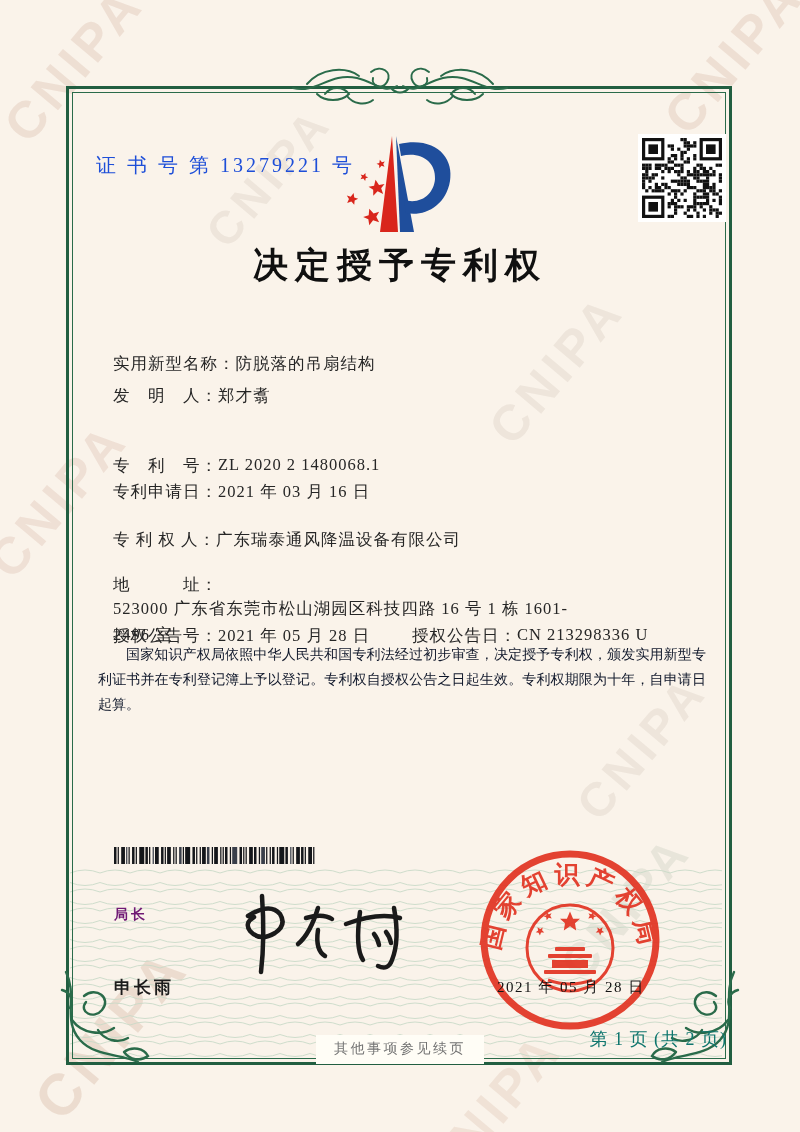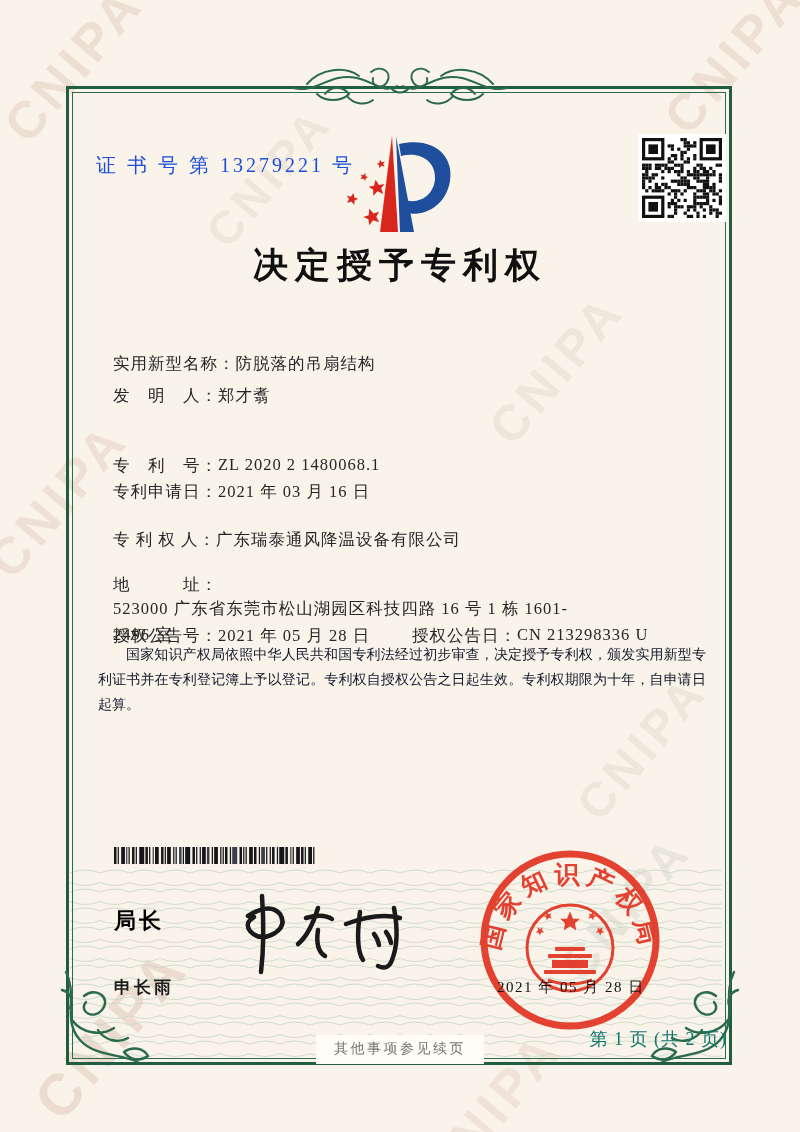--- a/index.html
+++ b/index.html
@@ -19,21 +19,21 @@
   .title{position:absolute;left:0;top:242px;width:100%;text-align:center;font-size:35px;
          font-weight:700;letter-spacing:7px;color:#101010;}
   .row{position:absolute;left:113px;display:flex;font-size:16.5px;letter-spacing:1px;color:#262626;white-space:nowrap;}
   .row .lbl{flex:none;}
   .row.addr .val{white-space:normal;width:478px;line-height:1.55;}
   .paras{position:absolute;left:98px;top:642px;width:608px;font-size:14px;line-height:1.8;
          text-align:justify;color:#0f172a;}
   .paras p{margin:0;text-indent:2em;}
   .barcode{position:absolute;left:114px;top:847px;line-height:0;}
   .sig-title{position:absolute;left:114px;top:906px;font-family:"Liberation Sans","DejaVu Sans",sans-serif;
-             font-size:22px;font-weight:600;color:#000000;letter-spacing:3px;}
+             font-size:14px;font-weight:600;color:#701a75;letter-spacing:3px;}
   .sig-name{position:absolute;left:114px;top:976px;font-family:"Liberation Sans","DejaVu Sans",sans-serif;
             font-size:17px;font-weight:600;color:#1c1c1c;letter-spacing:3px;}
   .sig-script{position:absolute;left:226px;top:882px;}
   .seal{position:absolute;left:478px;top:848px;line-height:0;}
   .seal-date{position:absolute;left:497px;top:978px;font-size:15px;letter-spacing:1.5px;color:#141414;white-space:nowrap;}
   .page-no{position:absolute;left:67px;top:1027px;width:660px;text-align:right;font-size:18px;
            color:#0f766e;letter-spacing:1px;}
   .note{position:absolute;left:50%;transform:translateX(-50%);top:1035px;background:#fffdf6;
         padding:5px 18px 6px;font-size:14px;letter-spacing:2.5px;color:#737373;white-space:nowrap;}
 </style>

